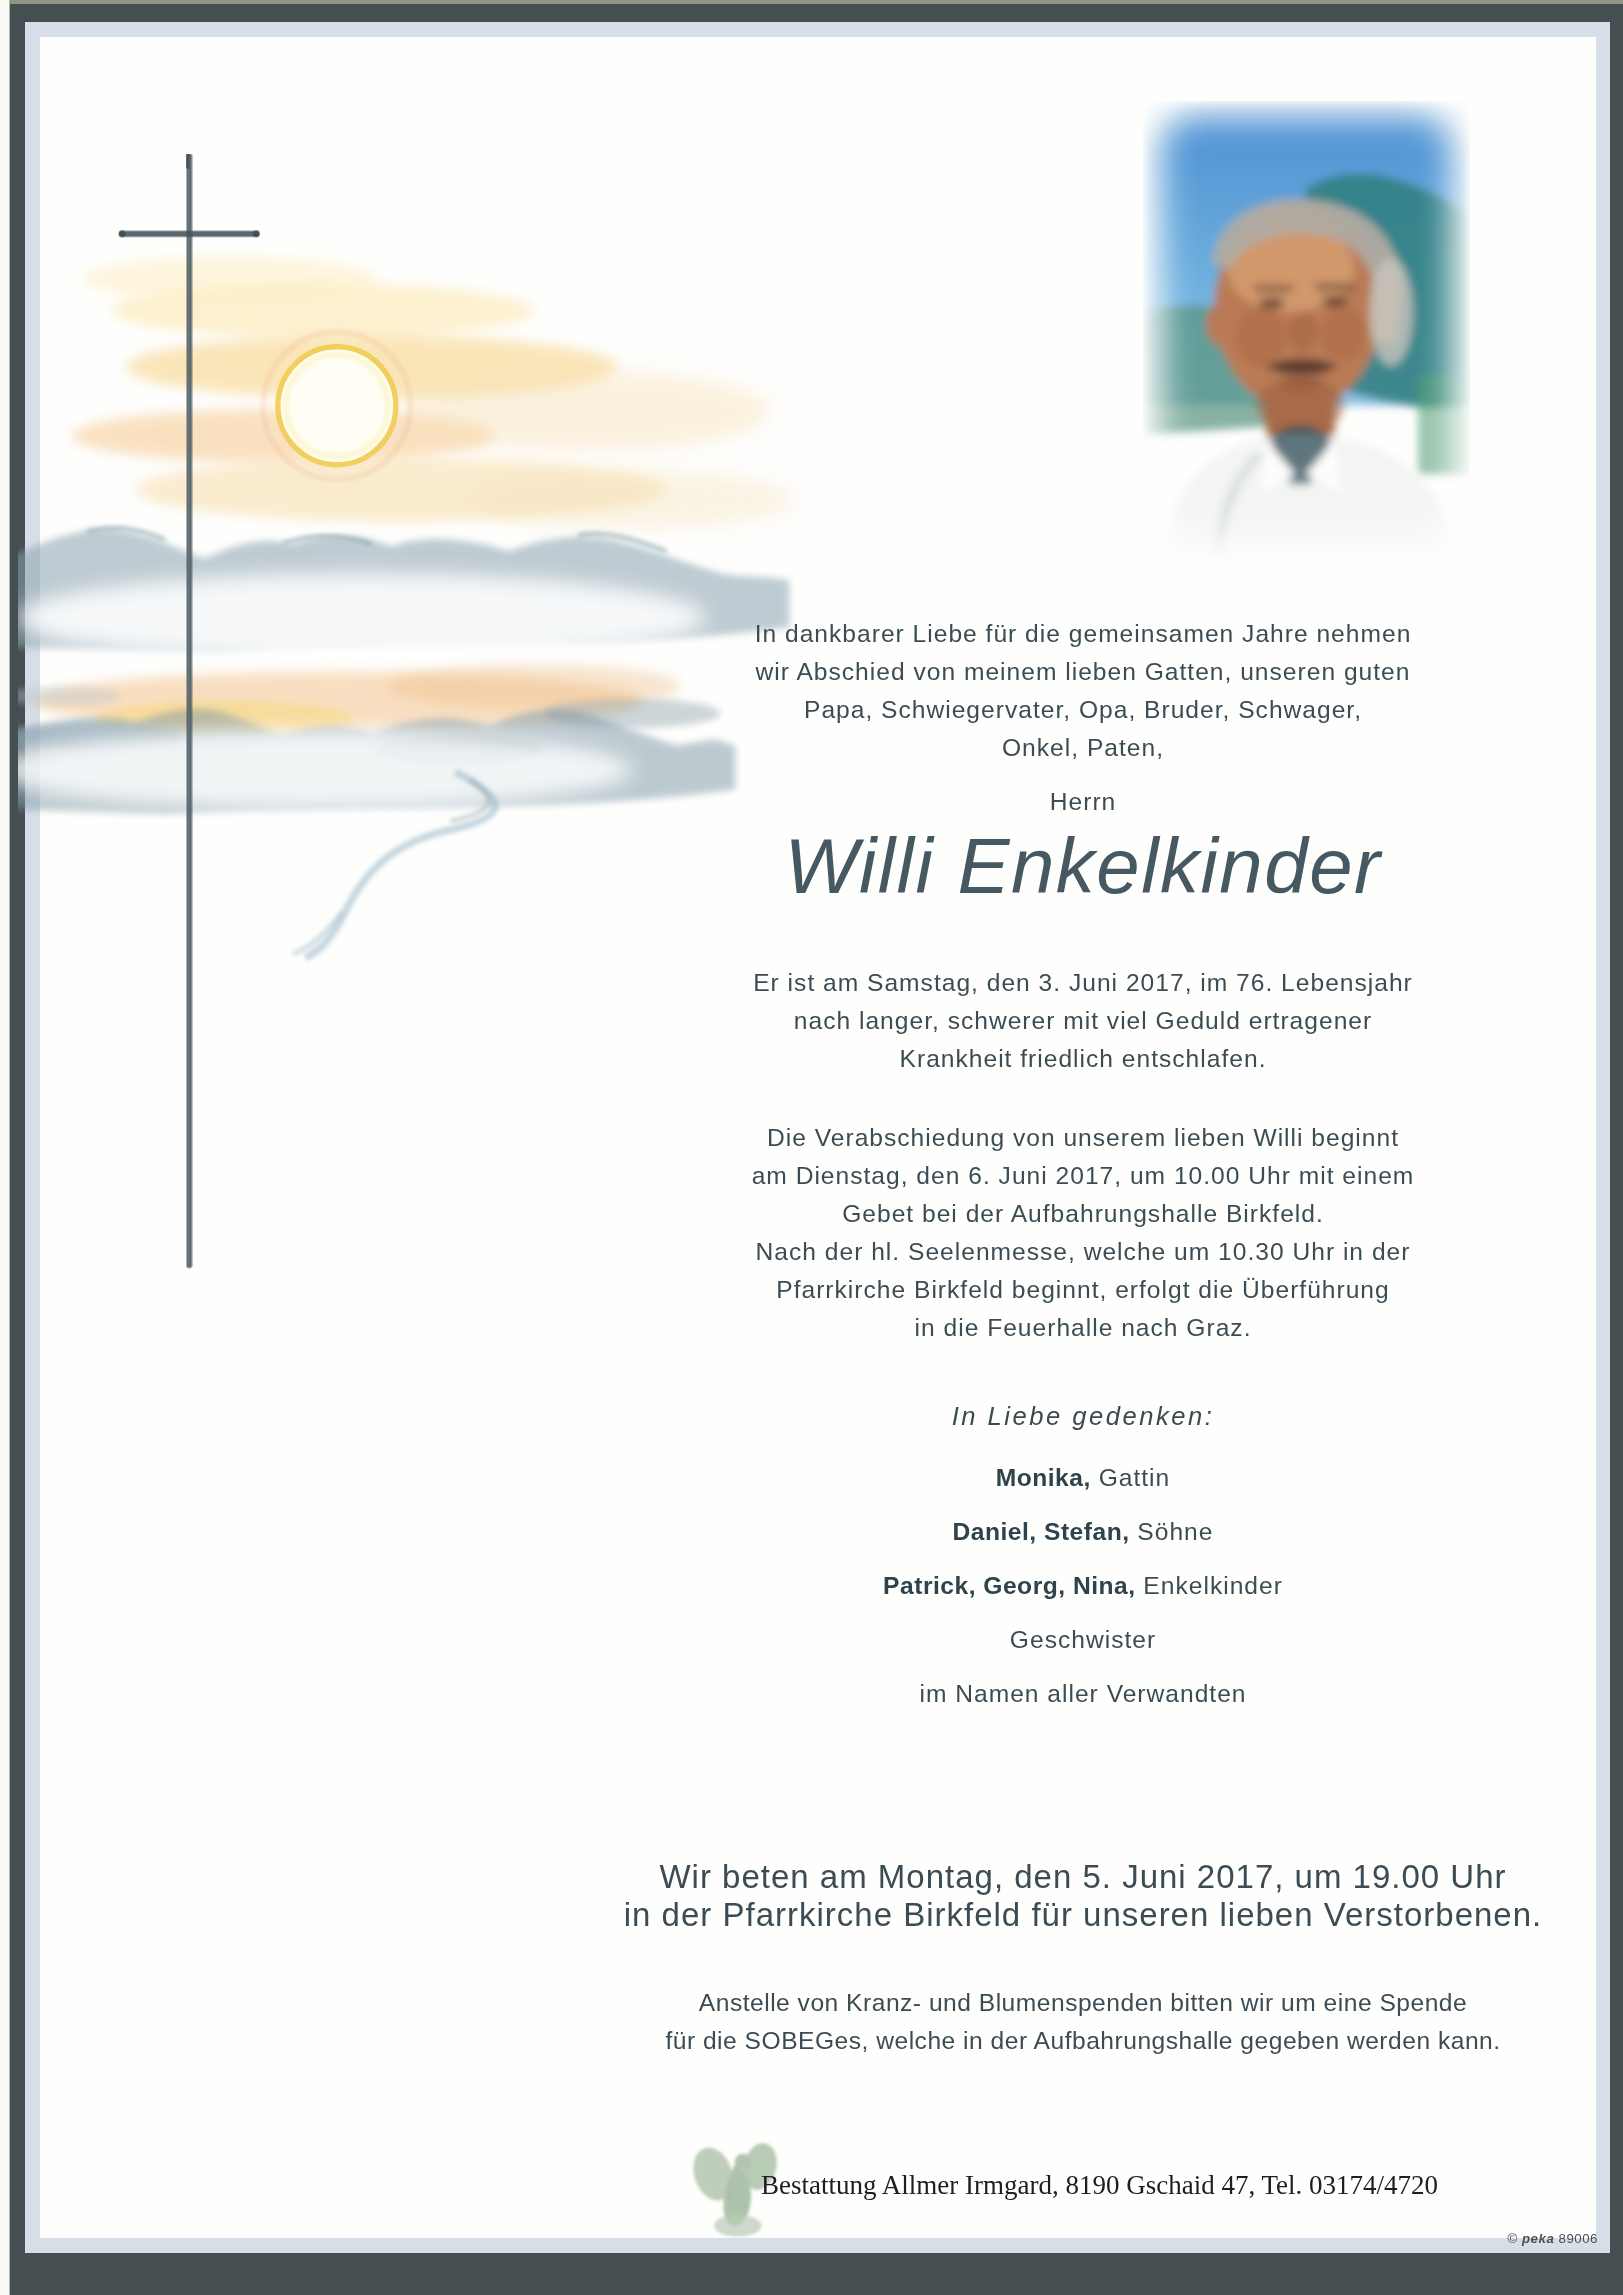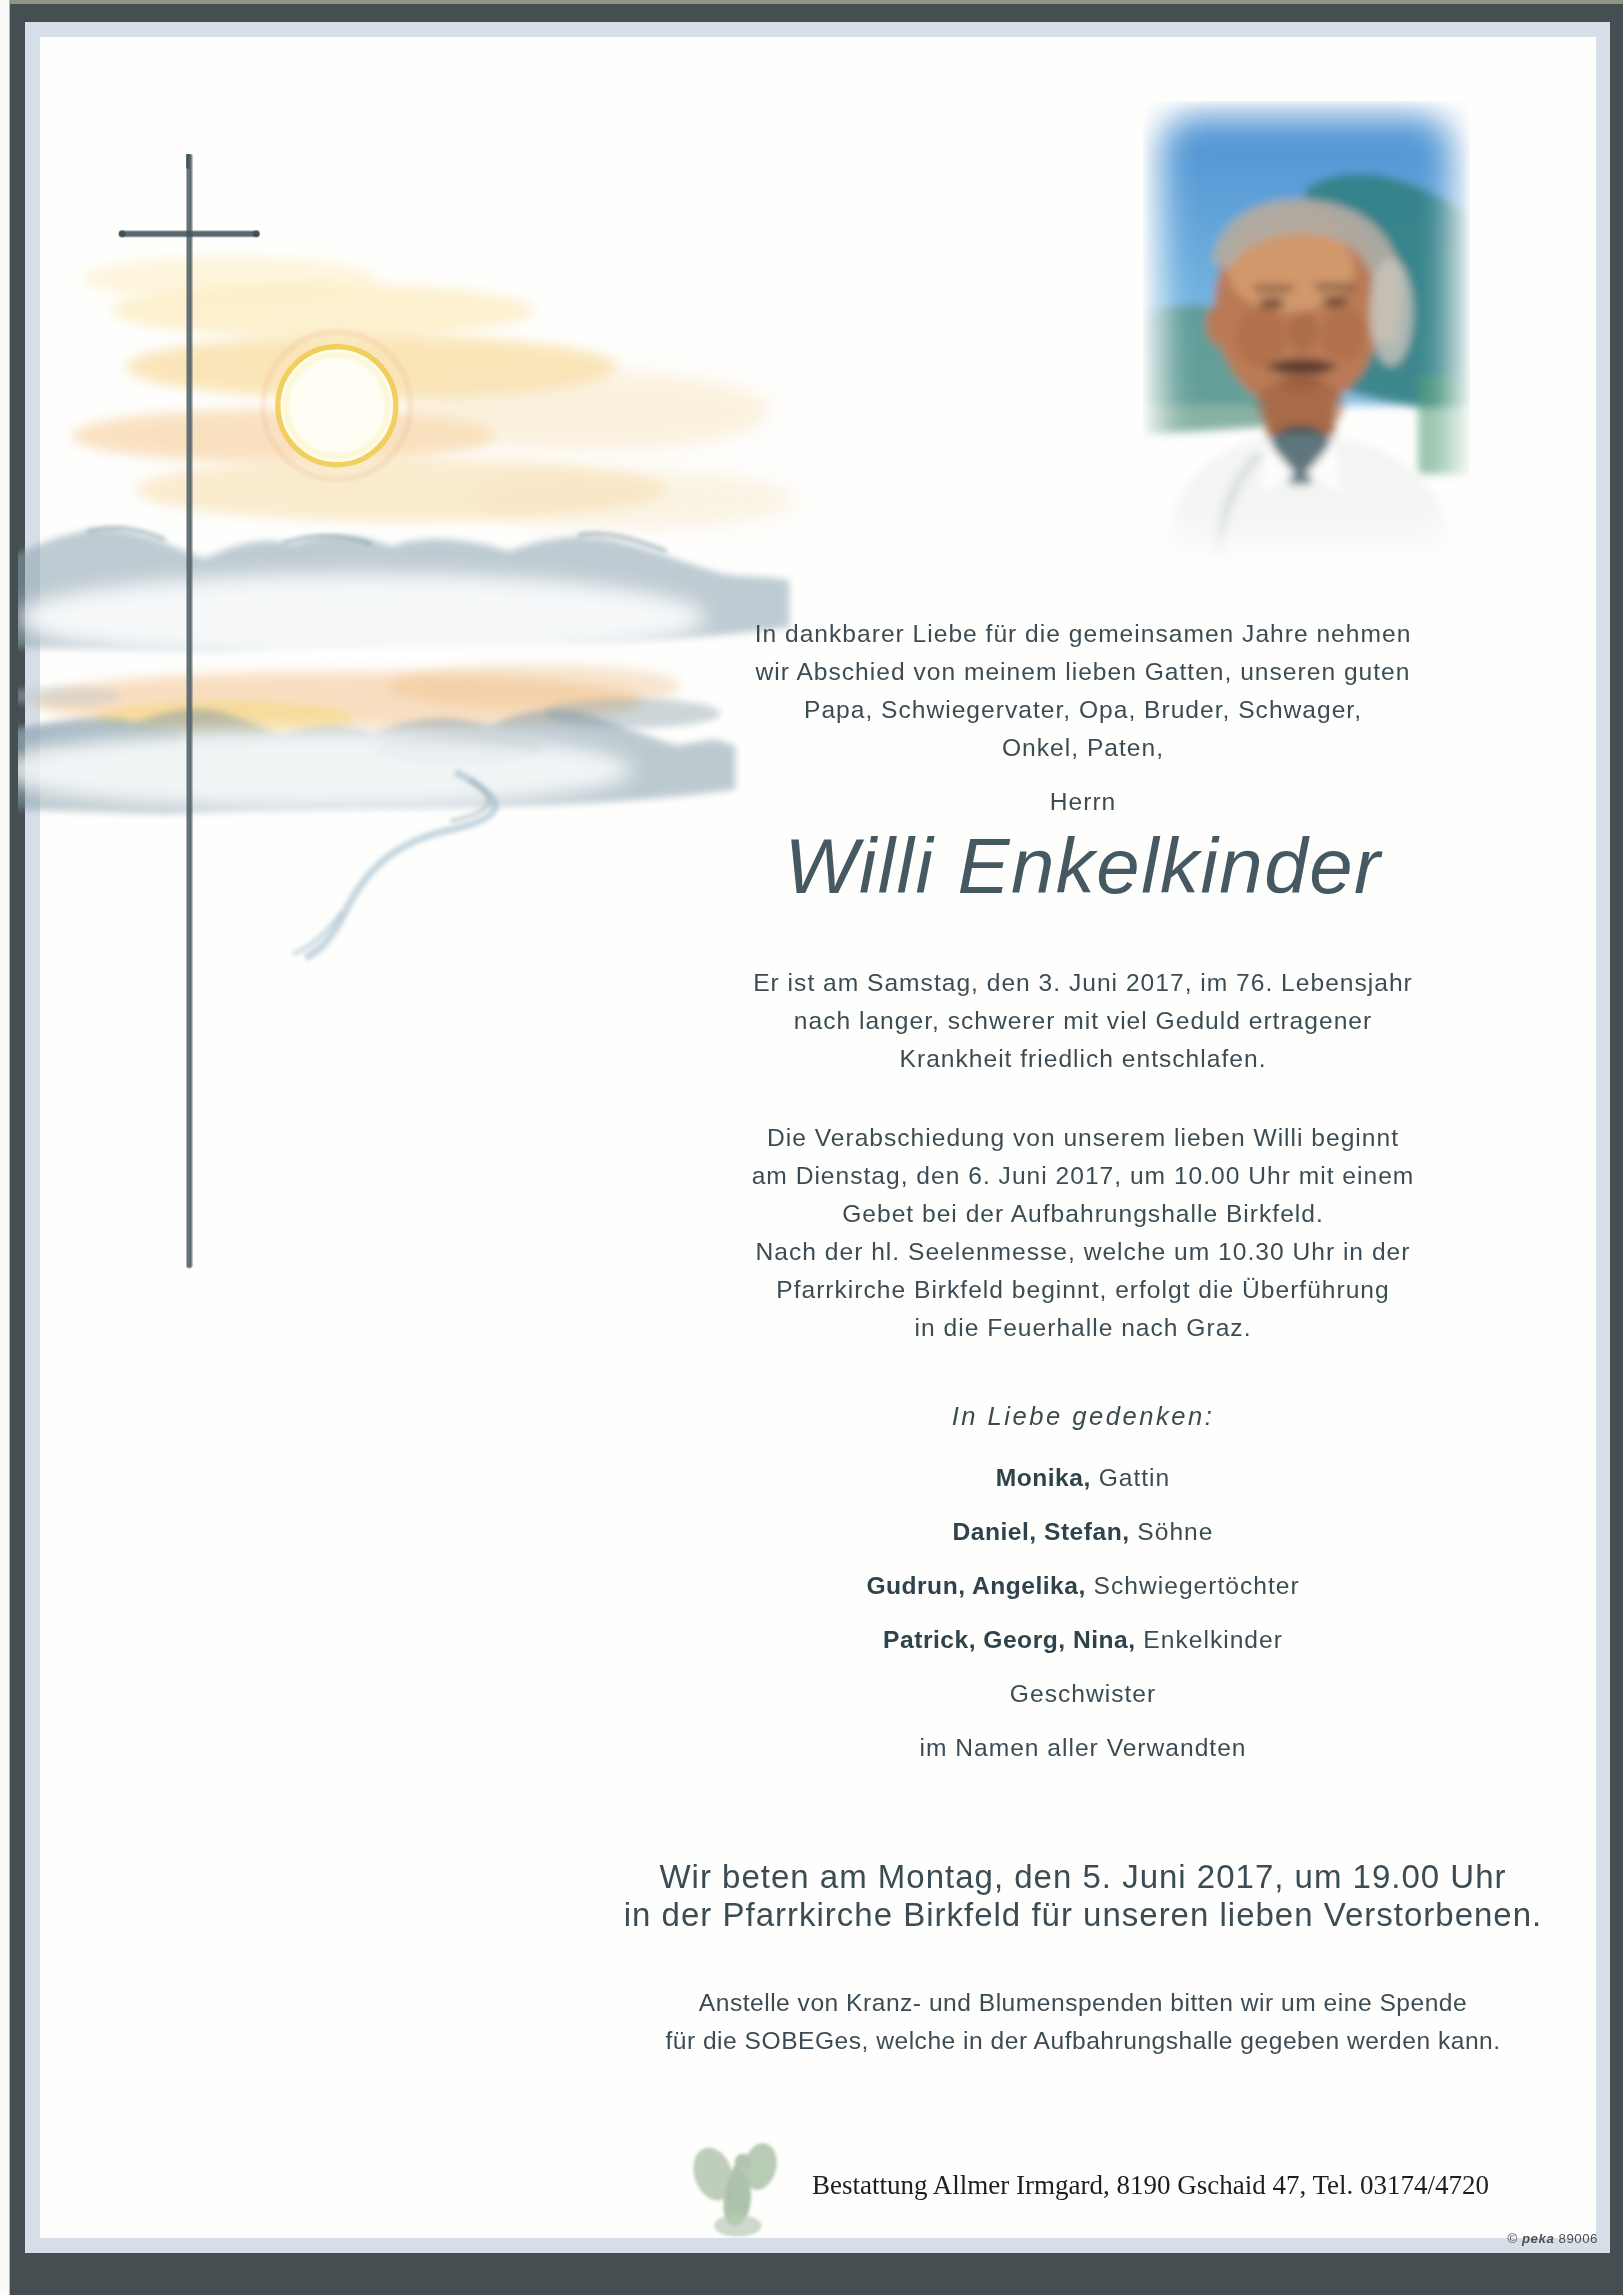--- a/index.html
+++ b/index.html
@@ -49,21 +49,21 @@
     top:1397px; font-size:25.6px; line-height:38px; font-style:italic; letter-spacing:2.5px;
     color:#3a4a51;
   }
   .mourners   { top:1459px; font-size:24.6px; line-height:38px; letter-spacing:1px; }
   .mourner-row { margin-bottom:16px; }
   .mourner-row .names { font-weight:700; color:#2e434b; letter-spacing:0.5px; }
   .prayer     { top:1858px; font-size:33px; line-height:38px; letter-spacing:1px; }
   .donation   { top:1984px; font-size:24.6px; line-height:38px; letter-spacing:0.5px; }
 
   .footer-text {
-    position:absolute; left:812px; top:2169px; width:737px;
+    position:absolute; left:761px; top:2169px; width:737px;
     font-family:"Liberation Serif", serif; font-size:27px; line-height:32px;
     color:#1e1e20; text-align:left; letter-spacing:0;
   }
   .print-credit {
     position:absolute; left:1406px; top:2231px; width:192px; text-align:right;
     font-size:13.3px; color:#4e4e52; letter-spacing:0.5px;
   }
   .print-credit .brand { font-style:italic; font-weight:700; }
 </style>
 </head>
@@ -239,23 +239,20 @@
     <div class="centercol memorial-heading">In Liebe gedenken:</div>
 
     <div class="centercol mourners txt">
       <div class="mourner-row">
         <span class="names">Monika,</span><span> Gattin</span>
       </div>
       <div class="mourner-row">
         <span class="names">Daniel, Stefan,</span><span> Söhne</span>
       </div>
       <div class="mourner-row">
-        <span class="names">Gudrun, Angelika,</span><span> Schwiegertöchter</span>
-      </div>
-      <div class="mourner-row">
         <span class="names">Patrick, Georg, Nina,</span><span> Enkelkinder</span>
       </div>
       <div class="mourner-row">
         <span class="names"></span><span>Geschwister</span>
       </div>
       <div class="mourner-row">
         <span class="names"></span><span>im Namen aller Verwandten</span>
       </div>
     </div>
 

